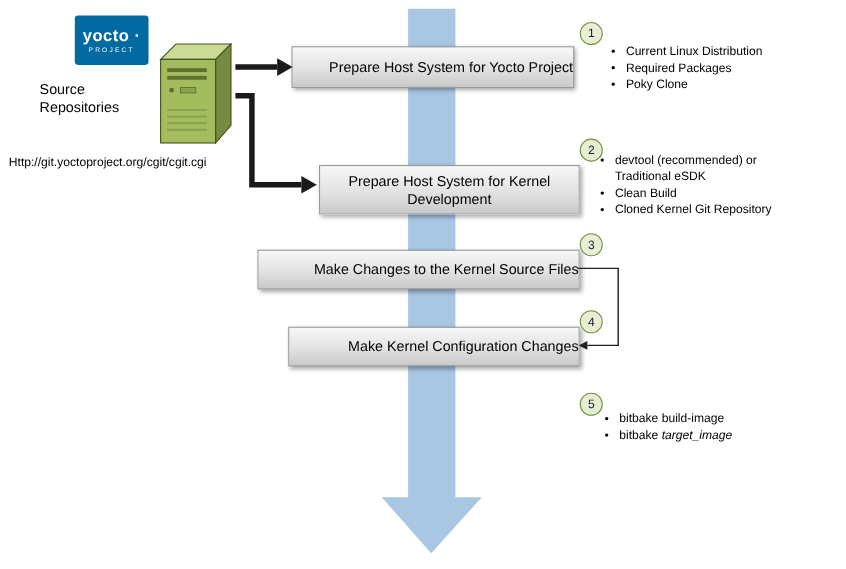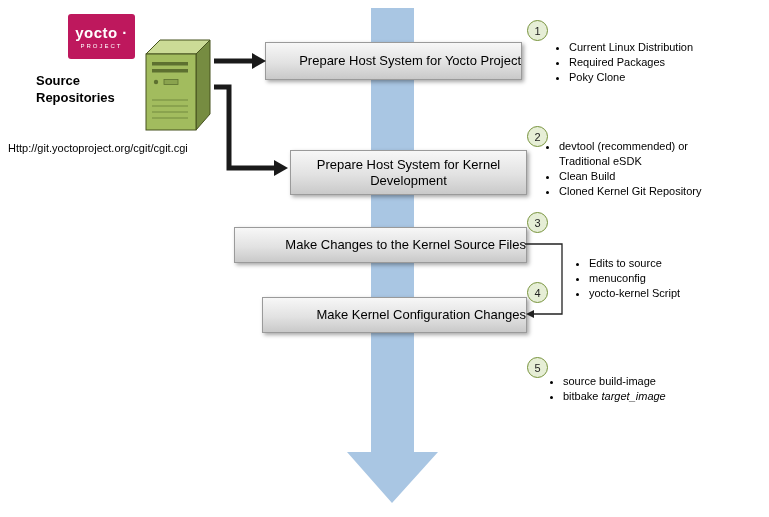--- a/index.html
+++ b/index.html
@@ -5,28 +5,28 @@
   html,body{margin:0;padding:0;background:#ffffff;}
   .canvas{
     position:relative;width:769px;height:517px;background:#ffffff;overflow:hidden;
     font-family:"Liberation Sans","DejaVu Sans",sans-serif;color:#000;
   }
   .layer{position:absolute;left:0;top:0;width:769px;height:517px;pointer-events:none;}
   .layer.bg{z-index:1;}
   .layer.fg{z-index:4;}
 
   
-  .logo{position:absolute;left:68px;top:14px;width:67px;height:45px;background:#be185d;border-radius:3px;
+  .logo{position:absolute;left:68px;top:14px;width:67px;height:45px;background:#0369a1;border-radius:3px;
         z-index:3;display:flex;flex-direction:column;align-items:center;justify-content:center;}
   .logo-word{color:#fff;font-size:15px;font-weight:bold;letter-spacing:0.5px;line-height:18px;}
   .logo-sub{color:#fff;font-size:6px;letter-spacing:2px;line-height:8px;}
 
   .server-svg{position:absolute;left:138px;top:36px;width:80px;height:100px;z-index:3;}
 
-  .src-title{position:absolute;left:36px;top:72px;z-index:3;font-size:13px;font-weight:bold;line-height:17px;}
+  .src-title{position:absolute;left:36px;top:72px;z-index:3;font-size:13px;font-weight:normal;line-height:17px;}
   .src-url{position:absolute;left:8px;top:142px;z-index:3;font-size:11px;}
 
   
   .box{
     position:absolute;z-index:2;display:flex;align-items:center;justify-content:flex-end;text-align:center;
     font-size:13px;line-height:16px;
     background:linear-gradient(180deg,#f7f7f7 0%,#e2e2e2 55%,#c9c9c9 100%);
     border:1px solid #9a9a9a;box-shadow:2px 2px 4px rgba(0,0,0,0.35);
   }
   .box1{left:265px;top:42px;width:255px;height:36px;}
@@ -113,28 +113,23 @@
     <li>Required Packages</li>
     <li>Poky Clone</li>
   </ul>
 
   <ul class="bl list2">
     <li>devtool (recommended) or Traditional eSDK</li>
     <li>Clean Build</li>
     <li>Cloned Kernel Git Repository</li>
   </ul>
 
-  <ul class="bl list34">
-    <li>Edits to source</li>
-    <li>menuconfig</li>
-    <li>yocto-kernel Script</li>
-  </ul>
 
   <ul class="bl list5">
-    <li>source build-image</li>
+    <li>bitbake build-image</li>
     <li><span>bitbake </span><i>target_image</i></li>
   </ul>
 
   <svg class="layer fg" viewBox="0 0 769 517" aria-hidden="true">
 
     <path d="M214,61 H252" stroke="#1a1a1a" stroke-width="5" fill="none"></path>
     <polygon points="252,53 252,69 266,61" fill="#1a1a1a"></polygon>
 
     <path d="M214,87 H229 V168 H274" stroke="#1a1a1a" stroke-width="5" fill="none" stroke-linejoin="miter"></path>
     <polygon points="274,160 274,176 288,168" fill="#1a1a1a"></polygon>

